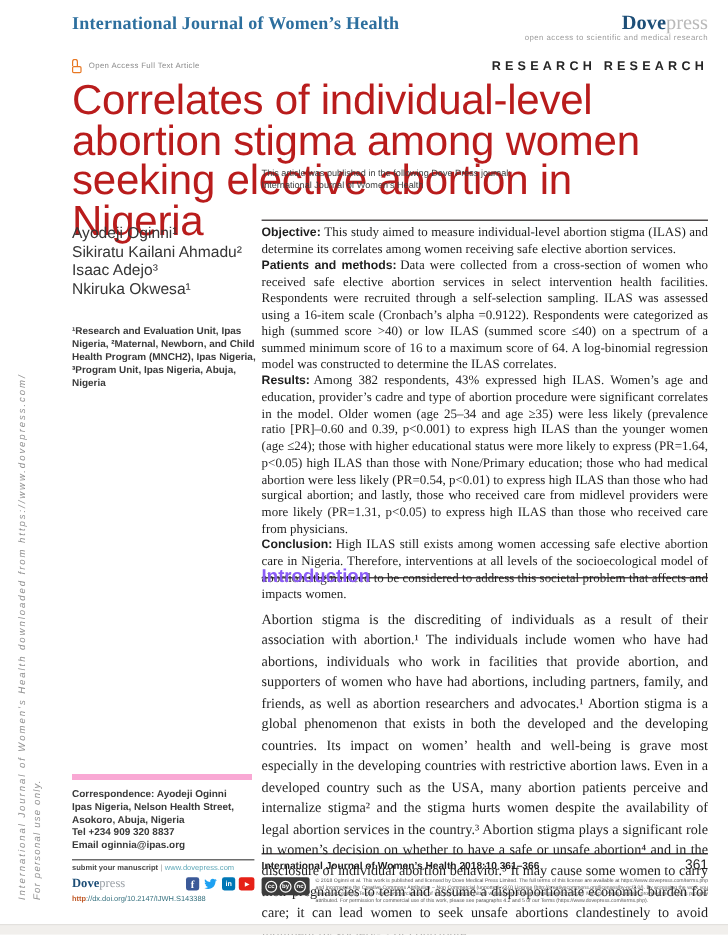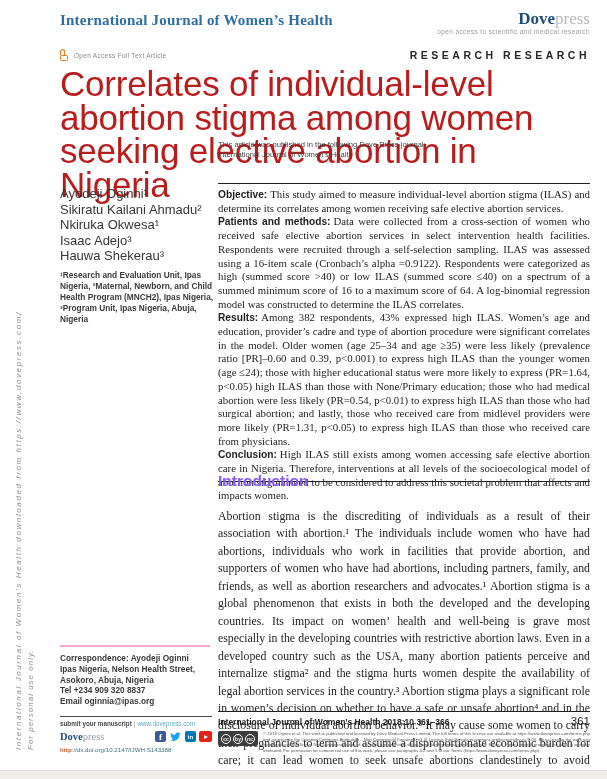--- a/index.html
+++ b/index.html
@@ -32,21 +32,21 @@
   .oa-label { font-size:6.5px; color:#8a8a8a; letter-spacing:.3px; }
   .article-type { position:absolute; right:17px; top:49px; font-size:10.5px; font-weight:bold; letter-spacing:3.5px; color:#262626; }
   .page-title {
     position:absolute; left:60px; top:67px; width:534px;
     font-size:35px; line-height:33.5px; color:#b91c1c; letter-spacing:-.2px;
   }
   .pub-note { position:absolute; left:218px; top:140px; font-size:7.6px; line-height:10px; color:#3f3f3f; }
   
   .authors { position:absolute; left:60px; top:186px; font-size:13px; line-height:15.6px; color:#363636; }
   .affiliations { position:absolute; left:60px; top:270px; width:155px; font-size:8.3px; font-weight:bold; line-height:11px; color:#3a3a3a; }
-  .correspondence { position:absolute; left:60px; top:645px; width:150px; border-top:2px solid #f9a8d4; padding-top:6px; font-size:8.3px; font-weight:bold; line-height:10.8px; color:#3a3a3a; }
+  .correspondence { position:absolute; left:60px; top:645px; width:150px; border-top:5px solid #f9a8d4; padding-top:6px; font-size:8.3px; font-weight:bold; line-height:10.8px; color:#3a3a3a; }
   .correspondence .email { color:#3a3a3a; text-decoration:none; }
   
   .rule { position:absolute; background:#231f20; height:1.2px; width:372px; left:218px; }
   #rule-abstract { top:183px; }
   #rule-keywords { top:481px; }
   .abstract { position:absolute; left:218px; top:188px; width:372px; }
   .abstract p { font-family:"Liberation Serif", serif; font-size:10.8px; line-height:13.7px; text-align:justify; color:#1e1e1e; }
   .ab-label { font-family:"Liberation Sans", sans-serif; font-weight:bold; font-size:10.2px; padding-right:3px; }
   .intro-heading { position:absolute; left:218px; top:472px; font-size:15.5px; font-weight:bold; color:#8b5cf6; }
   .intro-body {
@@ -110,23 +110,22 @@
 <h1 class="page-title" style="font-weight:normal;">Correlates of individual-level abortion stigma among women seeking elective abortion in Nigeria</h1>
 
 <div class="pub-note">
   <div>This article was published in the following Dove Press journal:</div>
   <div>International Journal of Women’s Health</div>
 </div>
 
 <div class="authors">
   <div>Ayodeji Oginni¹</div>
   <div>Sikiratu Kailani Ahmadu²</div>
+  <div>Isaac Adejo³</div>
   <div>Nkiruka Okwesa¹</div>
-  <div>Isaac Adejo³</div>
-  <div>Hauwa Shekerau³</div>
 </div>
 
 <div class="affiliations">¹Research and Evaluation Unit, Ipas Nigeria, ²Maternal, Newborn, and Child Health Program (MNCH2), Ipas Nigeria, ³Program Unit, Ipas Nigeria, Abuja, Nigeria</div>
 
 <div class="correspondence">
   <div>Correspondence: Ayodeji Oginni</div>
   <div>Ipas Nigeria, Nelson Health Street,</div>
   <div>Asokoro, Abuja, Nigeria</div>
   <div>Tel +234 909 320 8837</div>
   <a class="email" href="#">Email oginnia@ipas.org</a>

